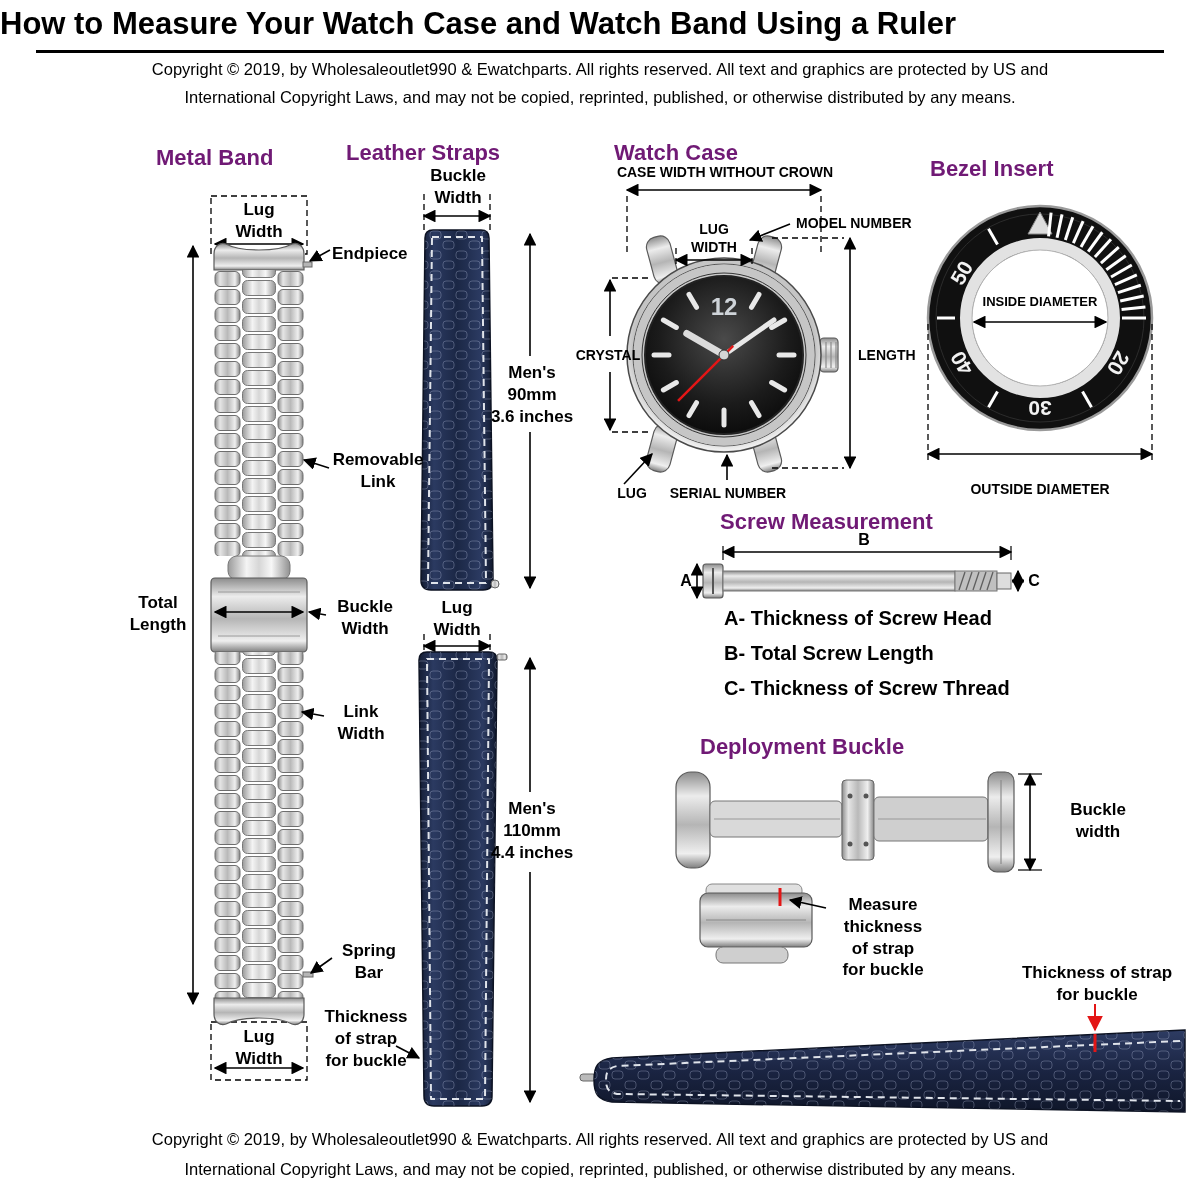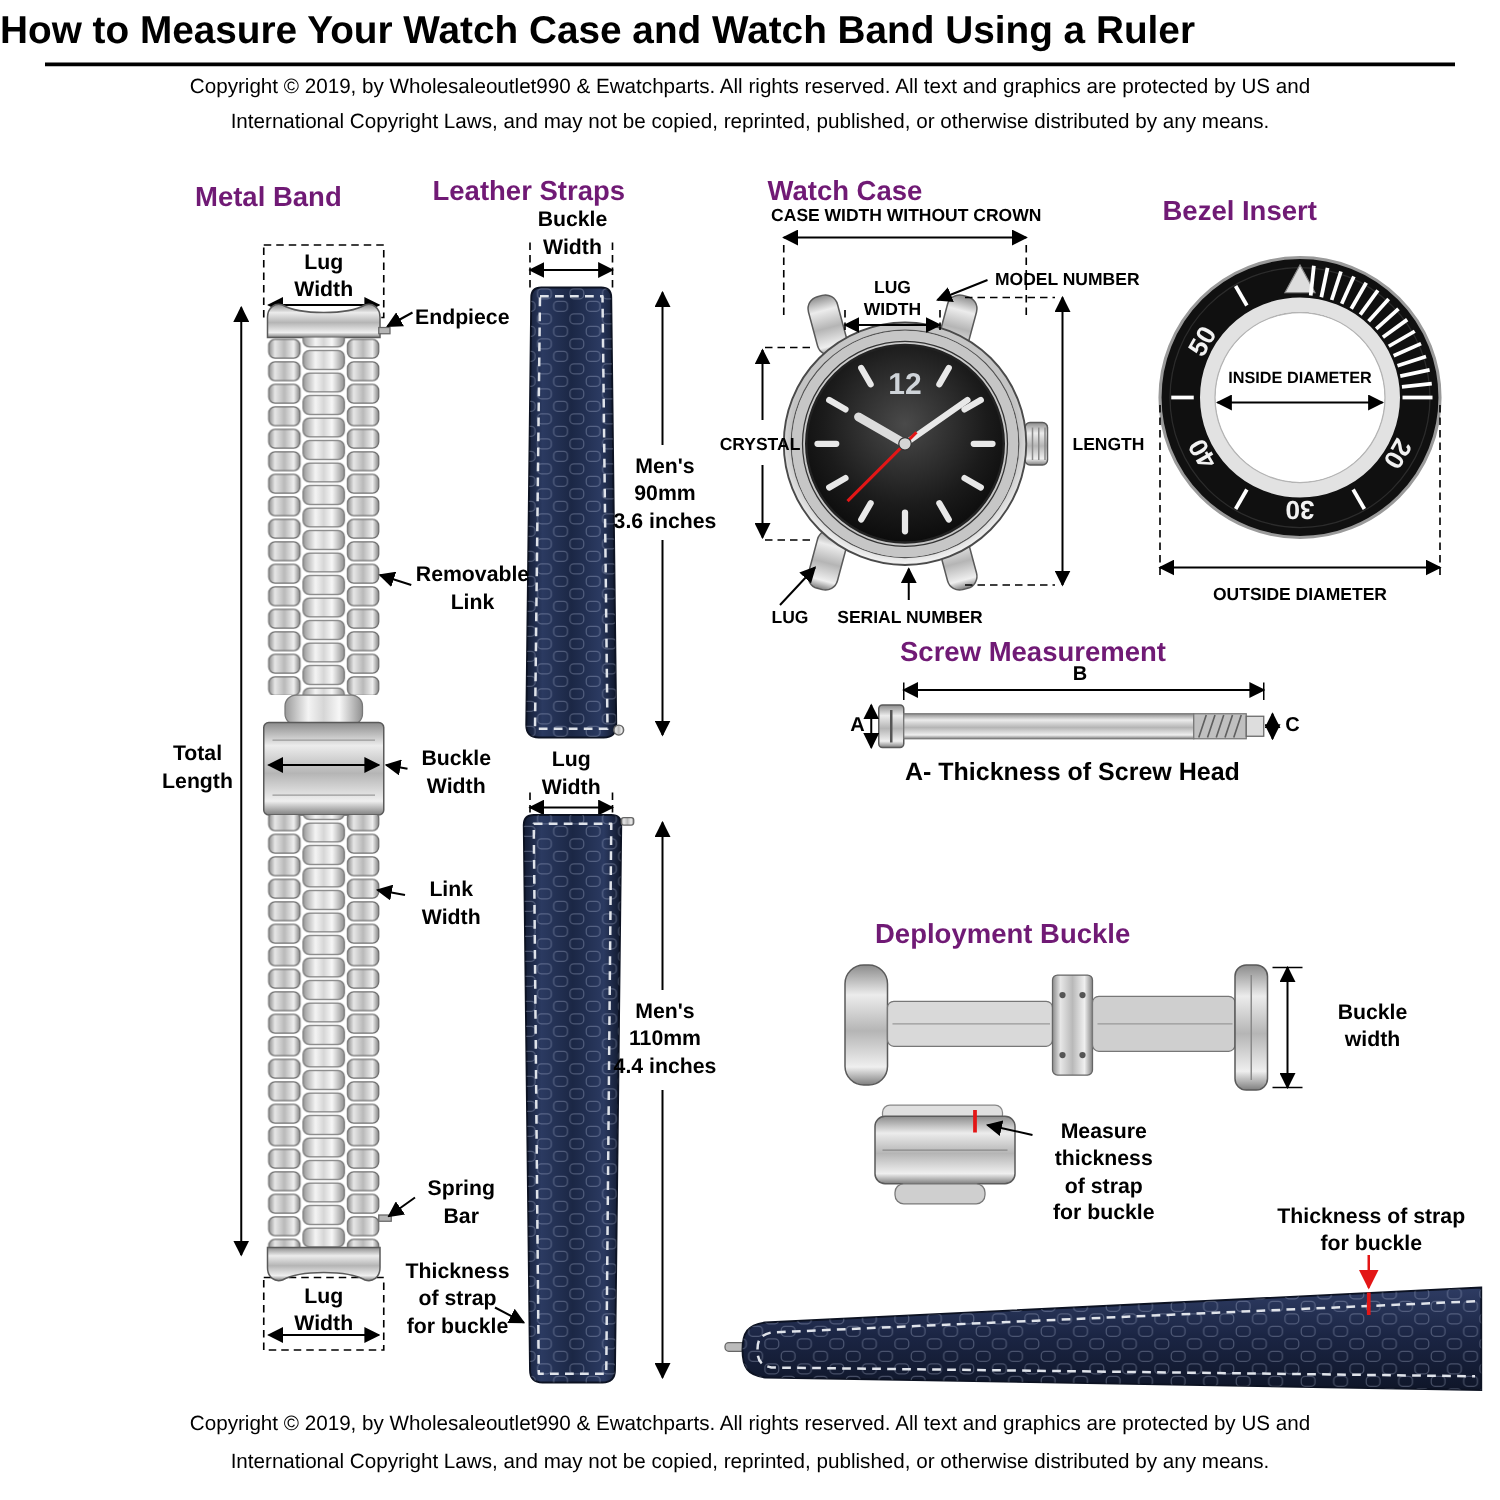--- a/index.html
+++ b/index.html
@@ -363,26 +363,28 @@
   <div class="lbl sm" style="left:664px;top:220px;width:100px">
     <div>LUG</div>
     <div>WIDTH</div>
   </div>
   <div class="lbl sm" style="left:562px;top:346px;width:92px">CRYSTAL</div>
   <div class="lbl sm left" style="left:858px;top:346px;width:92px">LENGTH</div>
   <div class="lbl sm" style="left:602px;top:484px;width:60px">LUG</div>
   <div class="lbl sm" style="left:658px;top:484px;width:140px">SERIAL NUMBER</div>
 
   <div class="lbl sm" style="left:962px;top:294px;width:156px;font-size:13px">INSIDE DIAMETER</div>
-  <div class="lbl sm" style="left:950px;top:466px;width:180px">OUTSIDE DIAMETER</div>
+  <div class="lbl sm" style="left:950px;top:480px;width:180px">OUTSIDE DIAMETER</div>
 
   <div class="lbl" style="left:676px;top:571px;width:20px;font-size:16px">A</div>
   <div class="lbl" style="left:852px;top:530px;width:24px;font-size:16px">B</div>
   <div class="lbl" style="left:1024px;top:571px;width:20px;font-size:16px">C</div>
   <div class="lbl big left" style="left:724px;top:606px;width:330px">A- Thickness of Screw Head</div>
+  <div class="lbl big left" style="left:724px;top:641px;width:330px">B- Total Screw Length</div>
+  <div class="lbl big left" style="left:724px;top:676px;width:330px">C- Thickness of Screw Thread</div>
 
   <div class="lbl" style="left:1046px;top:799px;width:104px">
     <div>Buckle</div>
     <div>width</div>
   </div>
   <div class="lbl" style="left:828px;top:894px;width:110px">
     <div>Measure</div>
     <div>thickness</div>
     <div>of strap</div>
     <div>for buckle</div>

